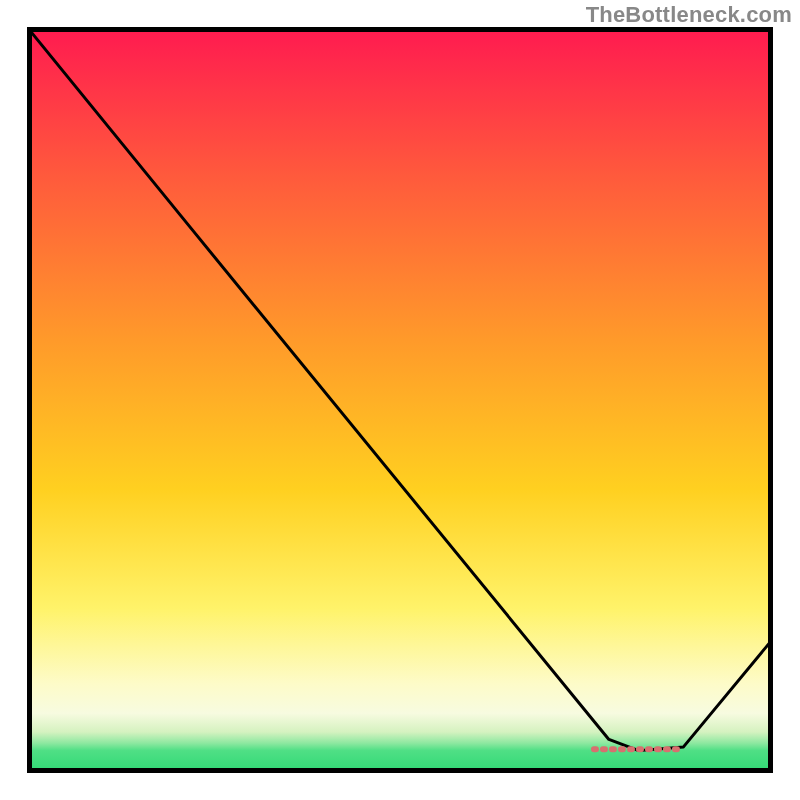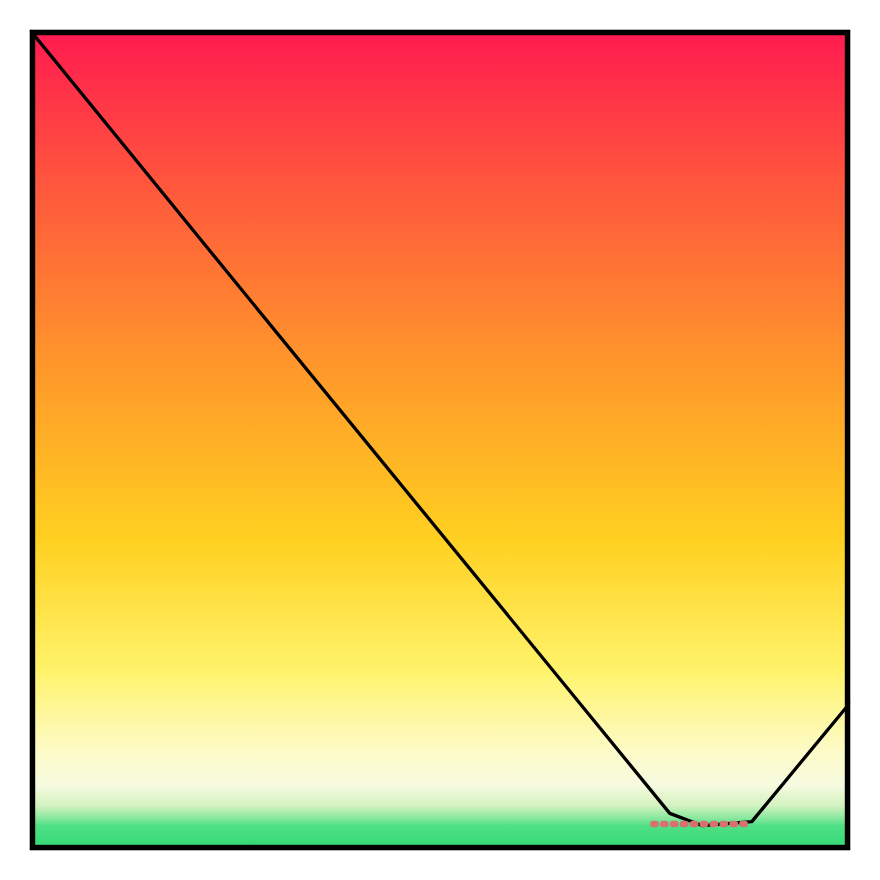--- a/index.html
+++ b/index.html
@@ -52,20 +52,21 @@
     border: 5px solid #000;
     box-sizing: border-box;
     z-index: 15;
     pointer-events: none;
   }
 </style>
 </head>
 <body>
 
 <div class="container">
+  <div class="watermark">TheBottleneck.com</div>
 
   <div class="plot-area">
     <svg class="plot-svg" viewBox="0 0 746 746" preserveAspectRatio="none">
       <defs>
         <linearGradient id="bg-grad" x1="0" y1="0" x2="0" y2="1">
           <stop offset="0%" stop-color="#ff1a50"></stop>
           <stop offset="20%" stop-color="#ff5a3c"></stop>
           <stop offset="42%" stop-color="#ff9a2a"></stop>
           <stop offset="62%" stop-color="#ffd020"></stop>
           <stop offset="78%" stop-color="#fff36a"></stop>

